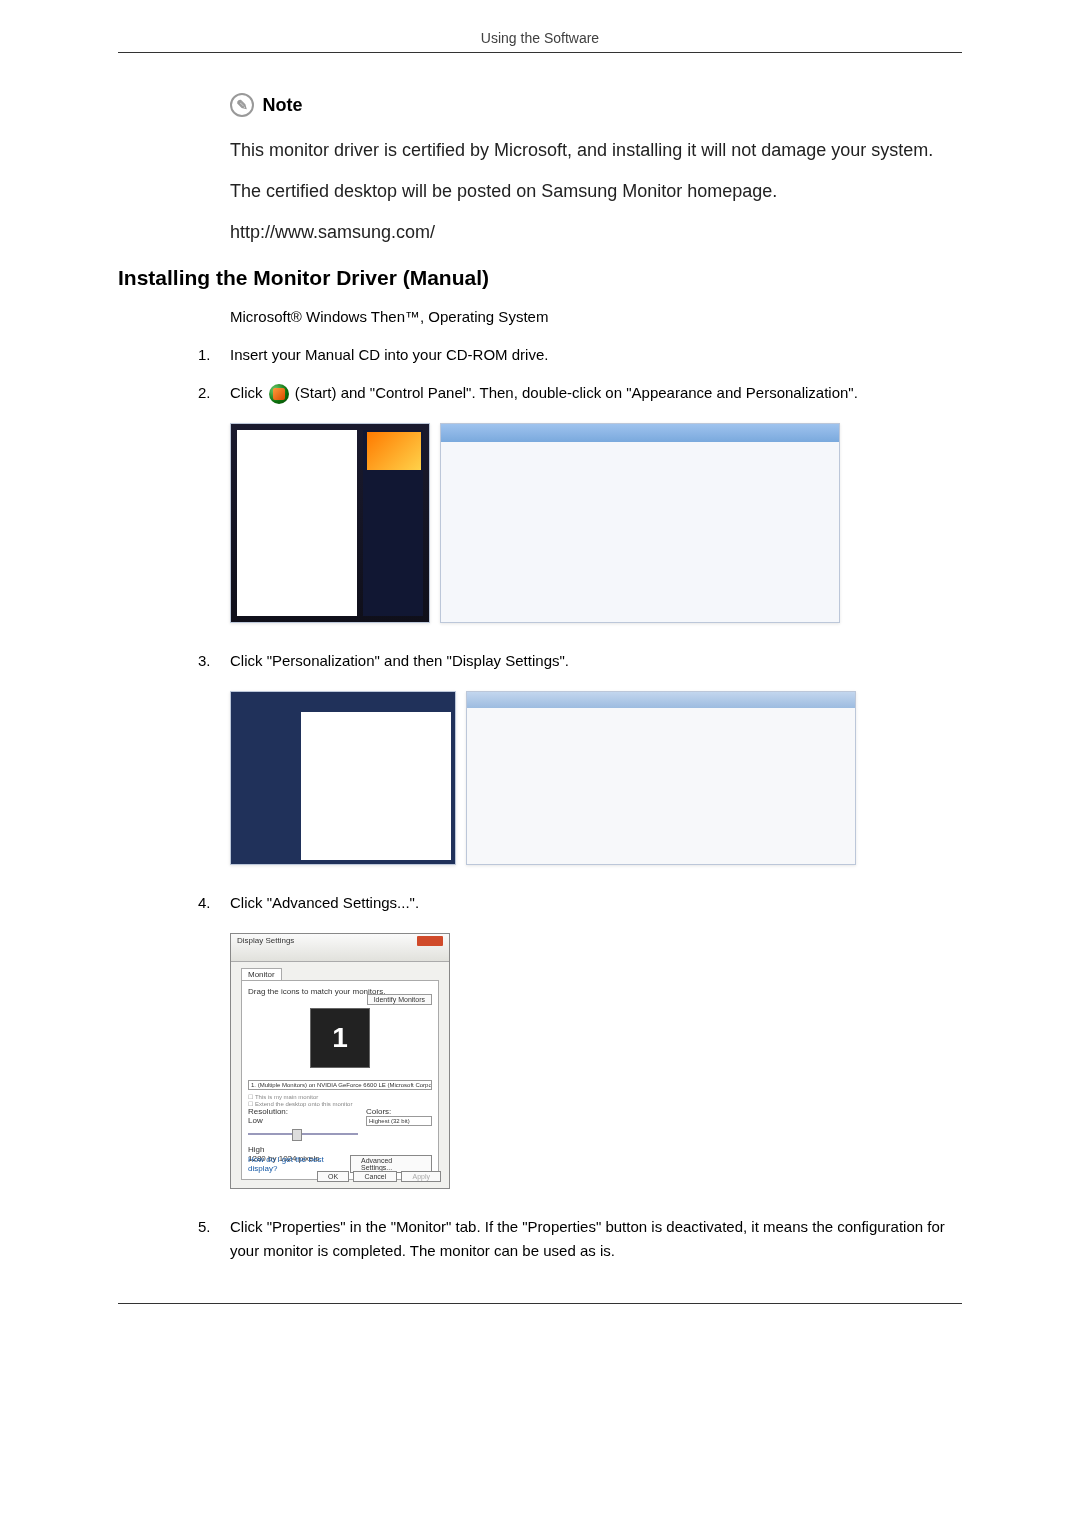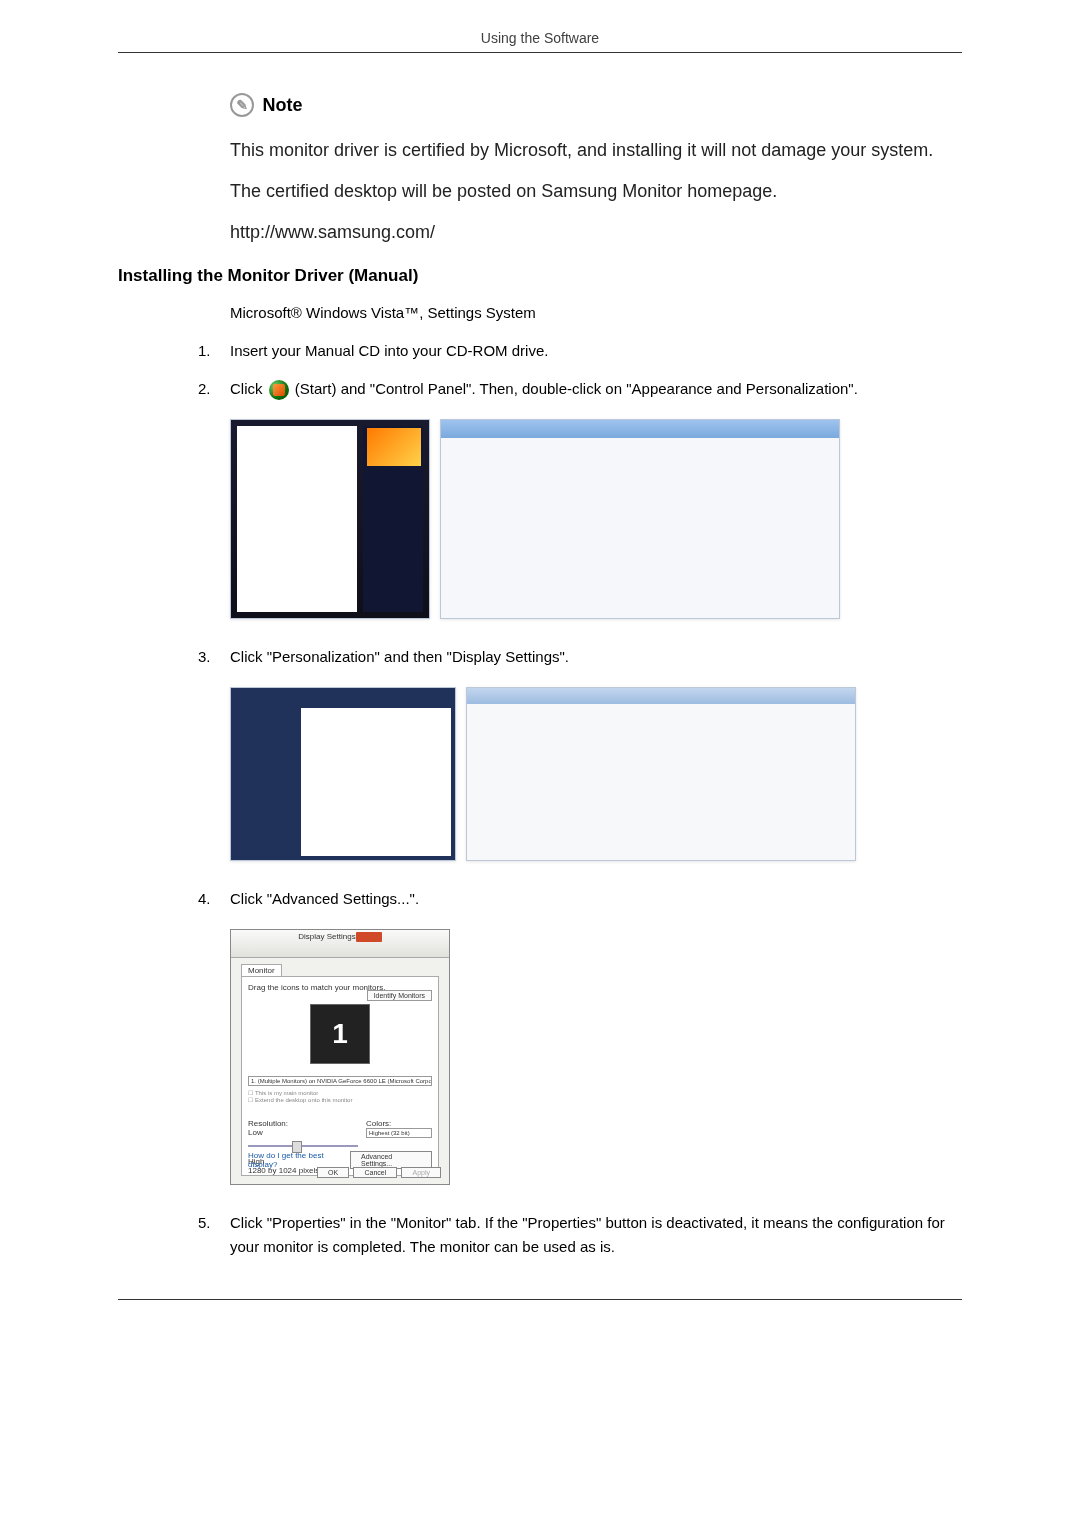--- a/index.html
+++ b/index.html
@@ -52,21 +52,21 @@
     }
     .para {
       margin-left: 112px;
       font-size: 18px;
       line-height: 1.5;
       margin-bottom: 14px;
       color: #222;
     }
     .section-title {
       font-weight: bold;
-      font-size: 17px;
+      font-size: 21px;
       margin: 20px 0 18px 0;
       color: #000;
     }
     .subpara {
       margin-left: 112px;
       font-size: 15px;
       margin-bottom: 18px;
     }
     ol.steps {
       list-style: none;
@@ -182,21 +182,21 @@
       font-size: 8px;
       color: #333;
     }
     .fig-display .titlebar {
       height: 28px;
       background: linear-gradient(#fafafa, #e1e1dc);
       border-bottom: 1px solid #aaa;
       padding: 2px 6px;
       font-size: 8px;
       display: flex;
-      justify-content: center;
+      justify-content: space-between;
     }
     .fig-display .close {
       width: 26px; height: 10px; background: #d04a2a; border-radius: 1px;
     }
     .fig-display .inner {
       padding: 6px 10px;
     }
     .fig-display .monitor-box {
       width: 60px; height: 60px;
       background: #222;
@@ -264,21 +264,21 @@
   <span class="note-icon">✎</span>
   <span class="note-label">Note</span>
 </div>
 
 <p class="para">This monitor driver is certified by Microsoft, and installing it will not damage your system.</p>
 <p class="para">The certified desktop will be posted on Samsung Monitor homepage.</p>
 <p class="para">http://www.samsung.com/</p>
 
 <h2 class="section-title">Installing the Monitor Driver (Manual)</h2>
 
-<p class="subpara">Microsoft® Windows Vista™, Settings System</p>
+<p class="subpara">Microsoft® Windows Then™, Operating System</p>
 
 <ol class="steps">
   <li>
     <span class="num">1.</span>
     <span class="step-text">Insert your Manual CD into your CD-ROM drive.</span>
   </li>
   <li>
     <span class="num">2.</span>
     <span class="step-text">
       <span>Click </span>
@@ -332,21 +332,21 @@
       <div style="border:1px solid #aaa;display:inline-block;padding:1px 6px;background:#fff;">Monitor</div>
       <div style="border:1px solid #aaa;padding:6px;margin-top:-1px;background:#fff;height:200px;position:relative;">
         <span>Drag the icons to match your monitors.</span>
         <span class="ident-btn">Identify Monitors</span>
         <div class="monitor-box">1</div>
         <div style="border:1px solid #999;padding:1px 2px;font-size:6px;white-space:nowrap;overflow:hidden;">1. (Multiple Monitors) on NVIDIA GeForce 6600 LE (Microsoft Corporation - ...</div>
         <div style="margin-top:3px;font-size:6px;color:#888;">
           <div>☐ <span>This is my main monitor</span></div>
           <div>☐ <span>Extend the desktop onto this monitor</span></div>
         </div>
-        <div style="display:flex;gap:2px;margin-top:16px;">
+        <div style="display:flex;gap:2px;margin-top:0;">
           <div style="flex:1;">
             <div>Resolution:</div>
             <span>Low</span>
             <span class="slider"></span>
             <span>High</span>
             <div style="text-align:left;">1280 by 1024 pixels</div>
           </div>
           <div style="width:66px;">
             <div>Colors:</div>
             <div style="border:1px solid #999;padding:1px 2px;font-size:6px;">Highest (32 bit)</div>

